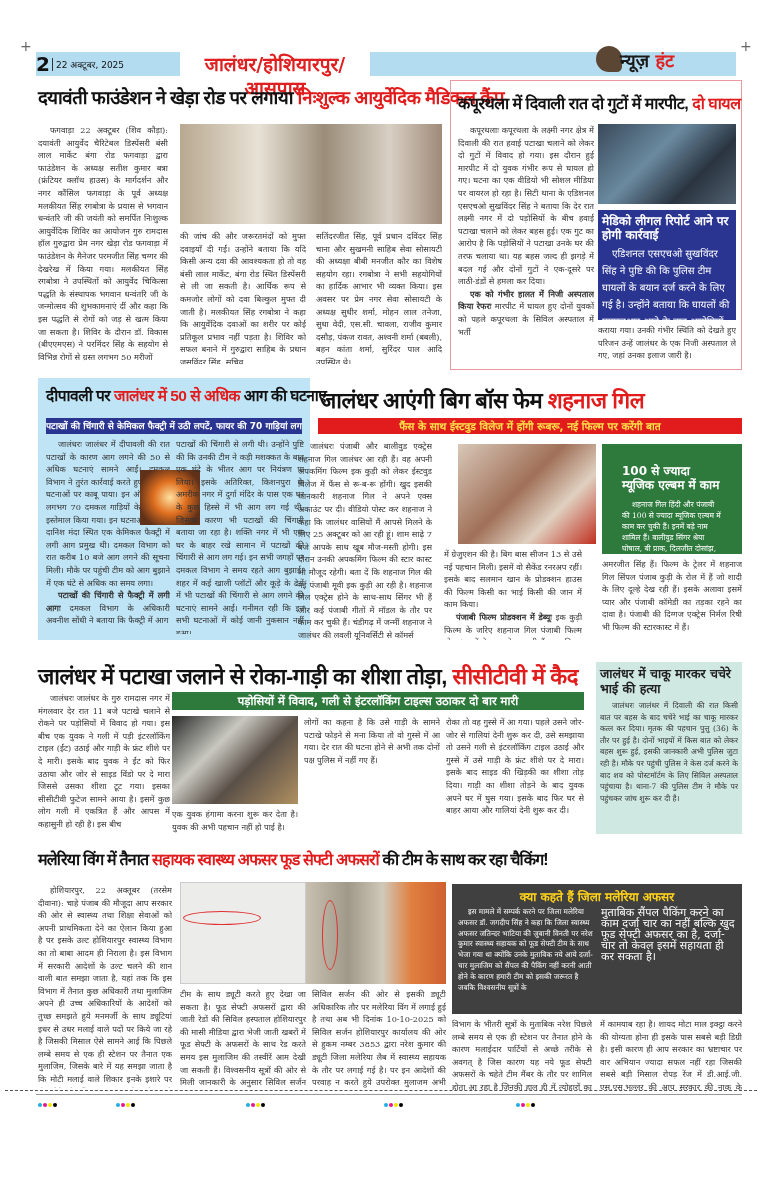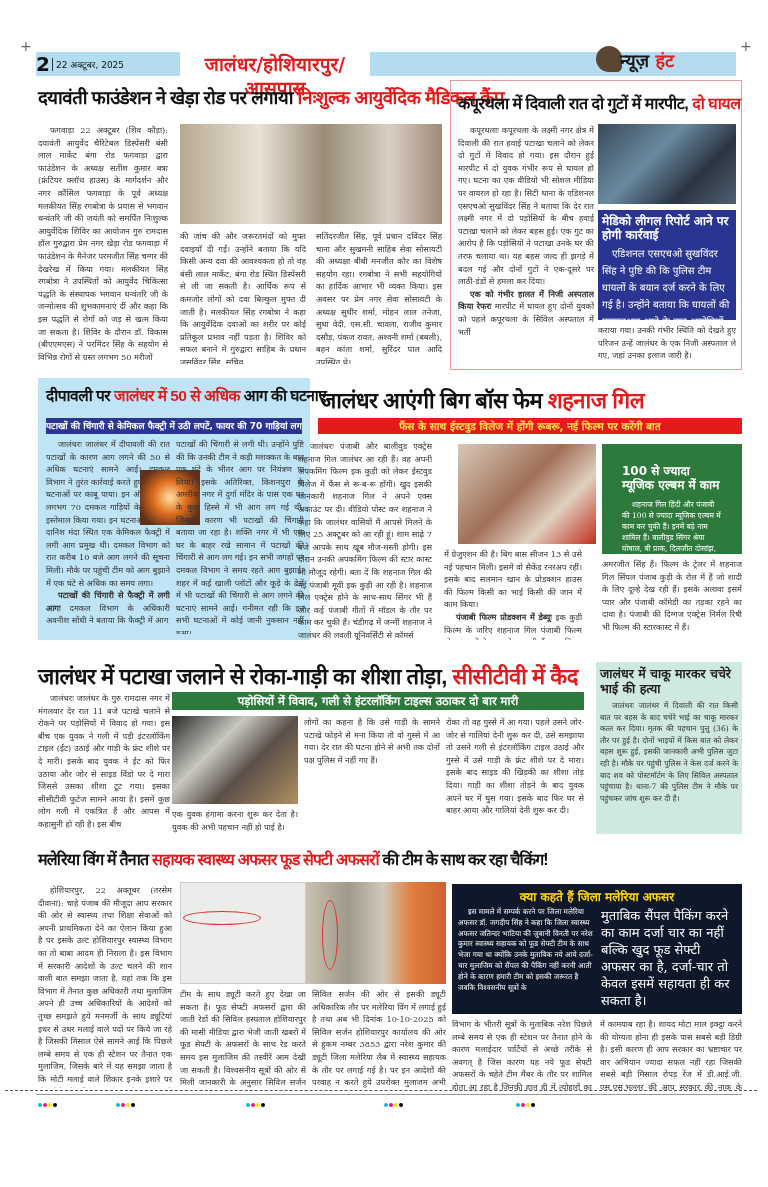--- a/index.html
+++ b/index.html
@@ -15,21 +15,21 @@
 .eagle{left:596px;top:46px;width:26px;height:26px;border-radius:50% 50% 20% 50%;background:#5a4632}
 .crop{font:14px "DejaVu Sans",sans-serif;color:#666}
 .h1{font-family:Liberation Sans, sans-serif;font-weight:bold;color:#111;white-space:nowrap;letter-spacing:-0.5px}
 .red{color:#e21c1c}
 .txt{font-size:8.2px;line-height:12.6px;color:#333;text-align:justify;overflow:hidden}
 .txt p{text-indent:12px}
 .ph{background:#8a8178;overflow:hidden}
 .boxred{border:1.5px solid #e89aa0}
 .blue{background:#2a3592;color:#fff}
 .green{background:#2d7a3c;color:#fff}
-.black{background:#0f172a;color:#fff}
+.black{background:#404040;color:#fff}
 .lb{background:#bfe4f5}
 .teal{background:#cfe8e2}
 .strip{height:16px;font:bold 10.5px "DejaVu Sans",sans-serif;text-align:center;line-height:16px;white-space:nowrap;overflow:hidden}
 .foot{left:5px;top:1090px;width:752px;border-top:1px dashed #555}
 .dots span{display:inline-block;width:4px;height:4px;border-radius:50%;margin-right:1px}
 </style>
 </head>
 <body>
 
 <div class="abs crop" style="left:20px;top:38px">+</div>
@@ -147,21 +147,21 @@
 <div class="abs txt" style="left:180px;top:988px;width:126px;height:100px">
     <p style="text-indent:0">टीम के साथ ड्यूटी करते हुए देखा जा सकता है। फूड सेफ्टी अफसरों द्वारा की जाती रेडों की सिविल हस्पताल होशियारपुर की मासी मीडिया द्वारा भेजी जाती खबरों में फूड सेफ्टी के अफसरों के साथ रेड करते समय इस मुलाजिम की तस्वीरें आम देखी जा सकती हैं। विश्वसनीय सूत्रों की ओर से मिली जानकारी के अनुसार सिविल सर्जन कार्यालय में पिछले लम्बे समय से एक ही स्टेशन पर नरेश कुमार स्वास्थ्यकर्मी के तौर पर तैनात है जिसकी ड्यूटी ज्यादातर फूड सेफ्टी अफसर के साथ लगी होने कारण मलाईदार पार्टियों के साथ बढ़िया तरीके से अवगत् हो गया है। पर</p>
   </div>
 <div class="abs txt" style="left:312px;top:988px;width:134px;height:100px">
     <p style="text-indent:0">सिविल सर्जन की ओर से इसकी ड्यूटी अधिकारिक तौर पर मलेरिया विंग में लगाई हुई है तथा अब भी दिनांक 10-10-2025 को सिविल सर्जन होशियारपुर कार्यालय की ओर से हुकम नम्बर 3853 द्वारा नरेश कुमार की ड्यूटी जिला मलेरिया लैब में स्वास्थ्य सहायक के तौर पर लगाई गई है। पर इन आदेशों की परवाह न करते हुये उपरोक्त मुलाजम अभी भी फूड सेफ्टी अफसरों की टीम में ड्यूटी कर रहा न?र आ रहा है, जिसकी ओर से टांडा में की गई छापेमारी के दौरान इस टीम में शामिल नरेश कुमार की तस्वीरें आम देखने को मिल रही हैं। अति भरोसेमंद</p>
   </div>
 <div class="abs black" style="left:452px;top:884px;width:290px;height:130px;padding:4px 6px">
   <div style="font:bold 12px 'DejaVu Sans',sans-serif;color:#ffd21a;text-align:center">क्या कहते हैं जिला मलेरिया अफसर</div>
   <div style="display:flex;gap:8px;margin-top:2px">
     <div style="flex:1;font-size:7.3px;line-height:10.8px;text-indent:10px">इस मामले में सम्पर्क करने पर जिला मलेरिया अफसर डॉ. जगदीप सिंह ने कहा कि जिला स्वास्थ्य अफसर जतिन्दर भाटिया की ज़ुबानी विनती पर नरेश कुमार स्वास्थ्य सहायक को फूड सेफ्टी टीम के साथ भेजा गया था क्योंकि उनके मुताबिक नये आये दर्जा-चार मुलाजिम को सैंपल की पैकिंग नहीं करनी आती होने के कारण हमारी टीम को इसकी जरूरत है जबकि विश्वसनीय सूत्रों के</div>
-    <div style="flex:1;font-size:13px;line-height:17px">
+    <div style="flex:1;font-size:11px;line-height:11px">
       <div>मुताबिक सैंपल पैकिंग करने का काम दर्जा चार का नहीं बल्कि खुद फूड सेफ्टी अफसर का है, दर्जा-चार तो केवल इसमें सहायता ही कर सकता है।</div>
     </div>
   </div>
 </div>
 <div class="abs txt" style="left:452px;top:1018px;width:140px;height:72px">
     <p style="text-indent:0">विभाग के भीतरी सूत्रों के मुताबिक नरेश पिछले लम्बे समय से एक ही स्टेशन पर तैनात होने के कारण मलाईदार पार्टियों से अच्छे तरीके से अवगत् है जिस कारण यह नये फूड सेफ्टी अफसरों के चहेते टीम मैंबर के तौर पर शामिल होता आ रहा है जिनकी हाल ही में त्योहारों का सीजन होने के कारण बहुत ज्यादा डिमांड रहती है। यही कारण है कि मोटा माल इक्ट्ठा करने में महारत रखता होने के कारण एक ही स्टेशन पर तैनात होने</p>
   </div>
 <div class="abs txt" style="left:600px;top:1018px;width:142px;height:72px">
     <p style="text-indent:0">में कामयाब रहा है। शायद मोटा माल इक्ट्ठा करने की योग्यता होना ही इसके पास सबसे बड़ी डिग्री है। इसी कारण ही आप सरकार का भ्रष्टाचार पर वार अभियान ज्यादा सफल नहीं रहा जिसकी सबसे बड़ी मिसाल रोपड़ रेंज में डी.आई.जी. एस.एस.भुल्लर की आप सरकार की नाक के नीचे से सी.बी.आई. द्वारा हाल ही में की गई गिरफ्तारी है, जिसने कथित बदलाव वाली सरकार के पैरों के नीचे जमीन खिसका कर रख दी है।</p>
   </div>

